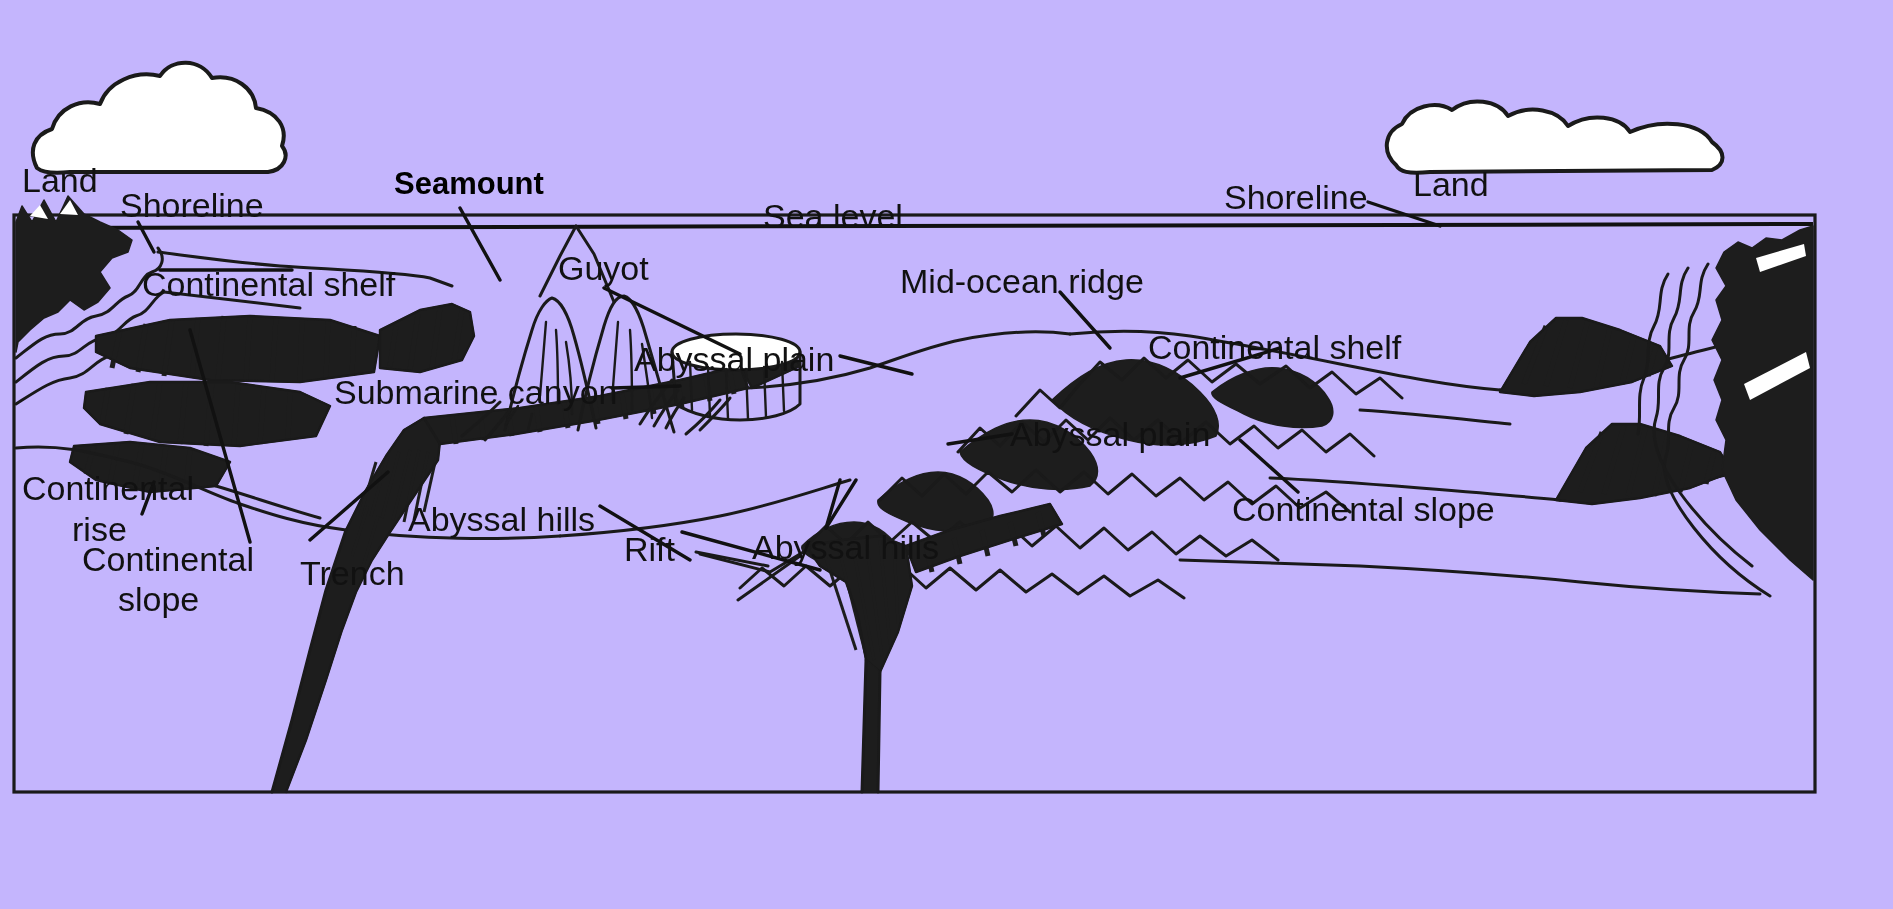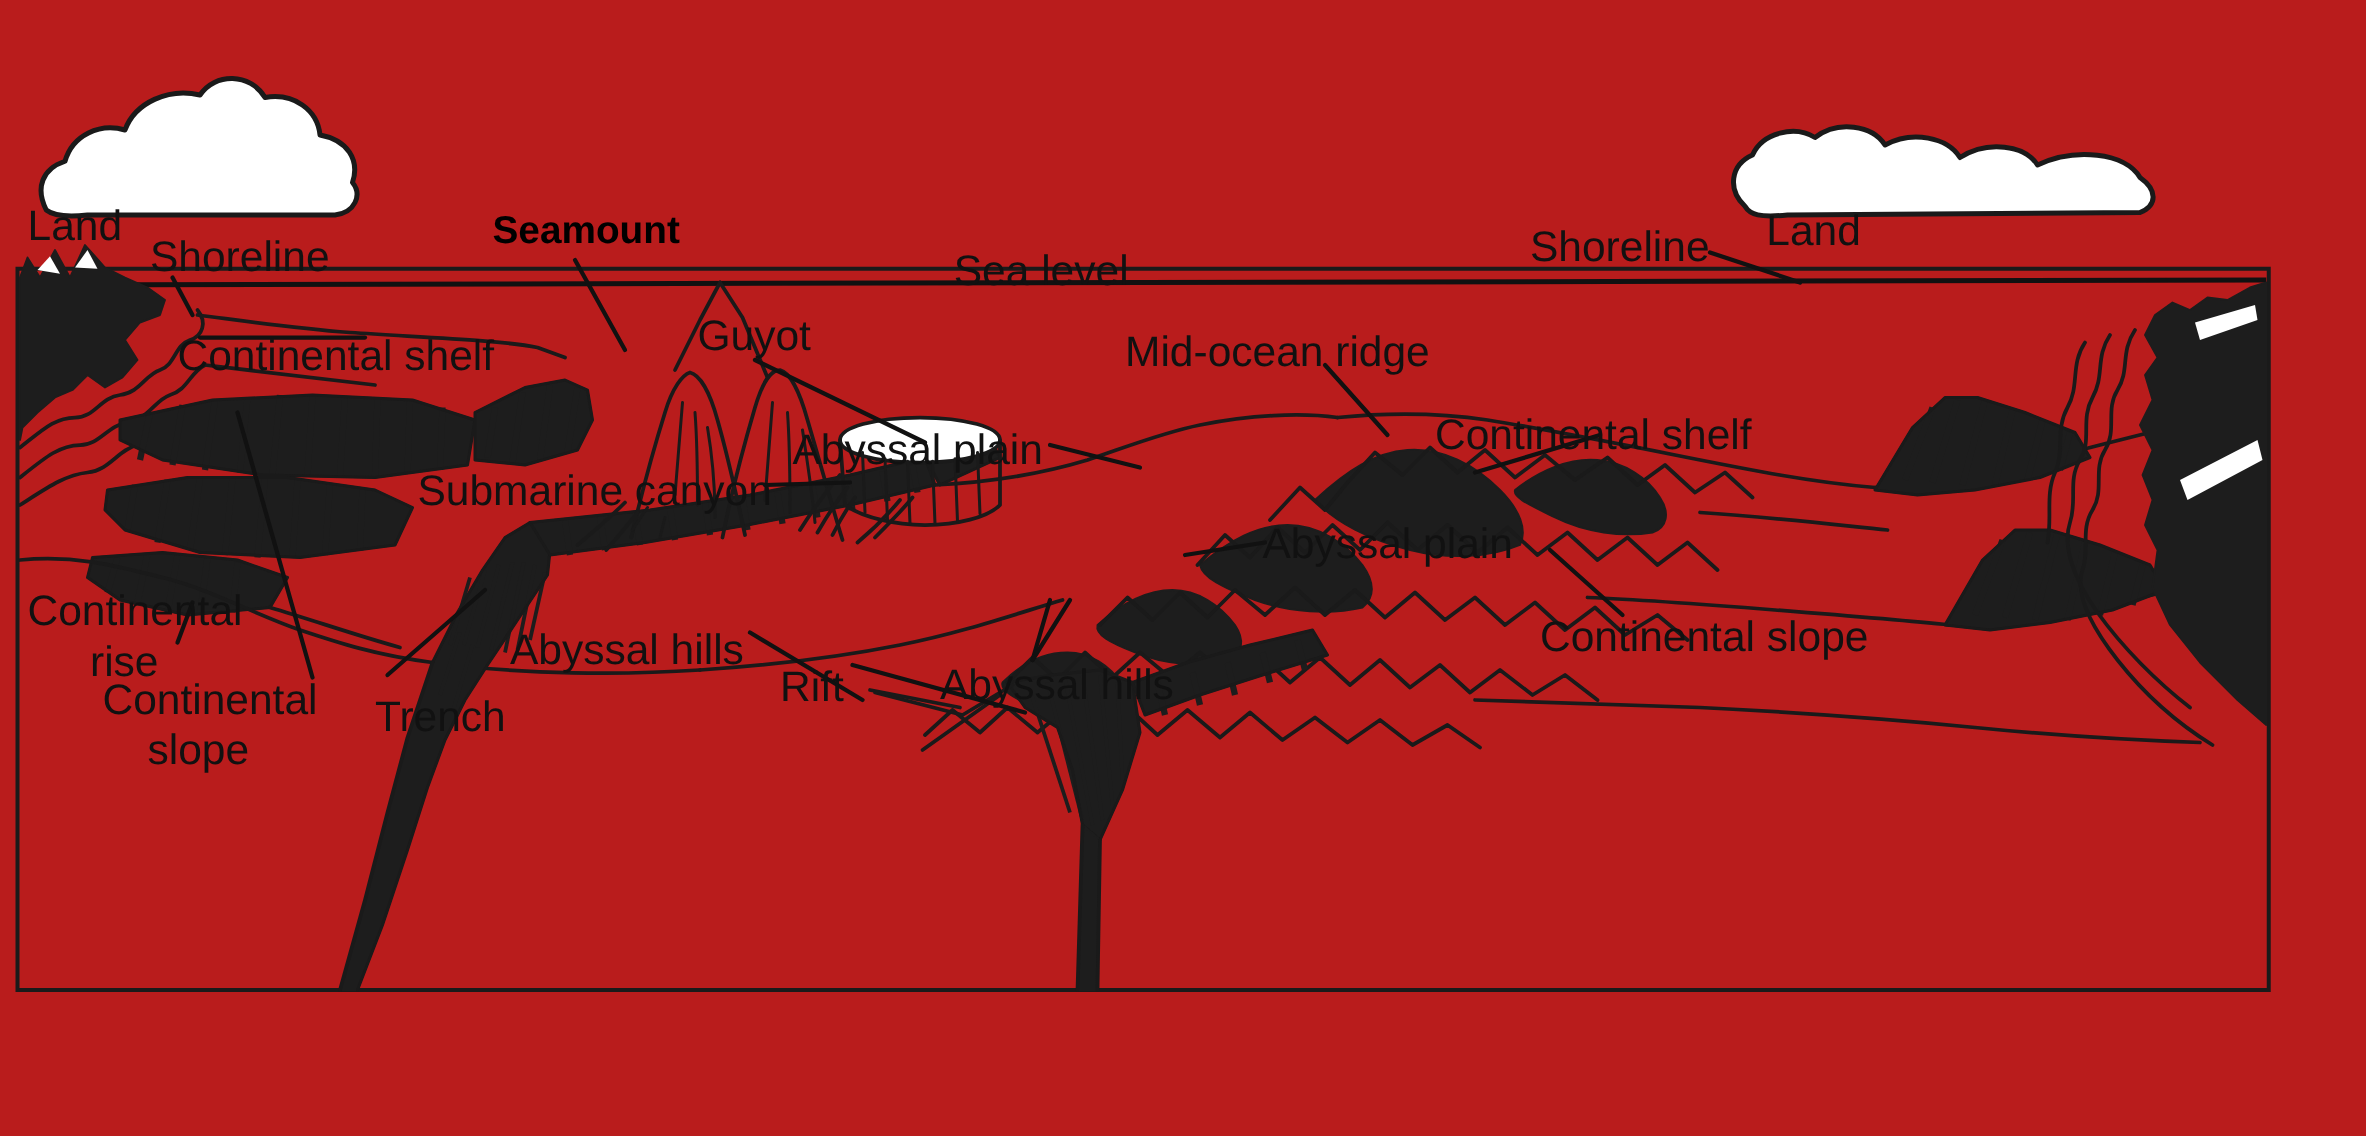--- a/index.html
+++ b/index.html
@@ -12,21 +12,21 @@
     width: 1893px;
     height: 909px;
     font-family: "Liberation Sans", sans-serif;
     overflow: hidden;
     position: relative;
   }
   .diagram-root {
     position: relative;
     width: 1893px;
     height: 909px;
-    background: #b91c1c;
+    background: #c4b5fd;
   }
   svg.ocean-svg {
     position: absolute;
     left: 0;
     top: 0;
     width: 1893px;
     height: 909px;
     display: block;
   }
   .lbl {

